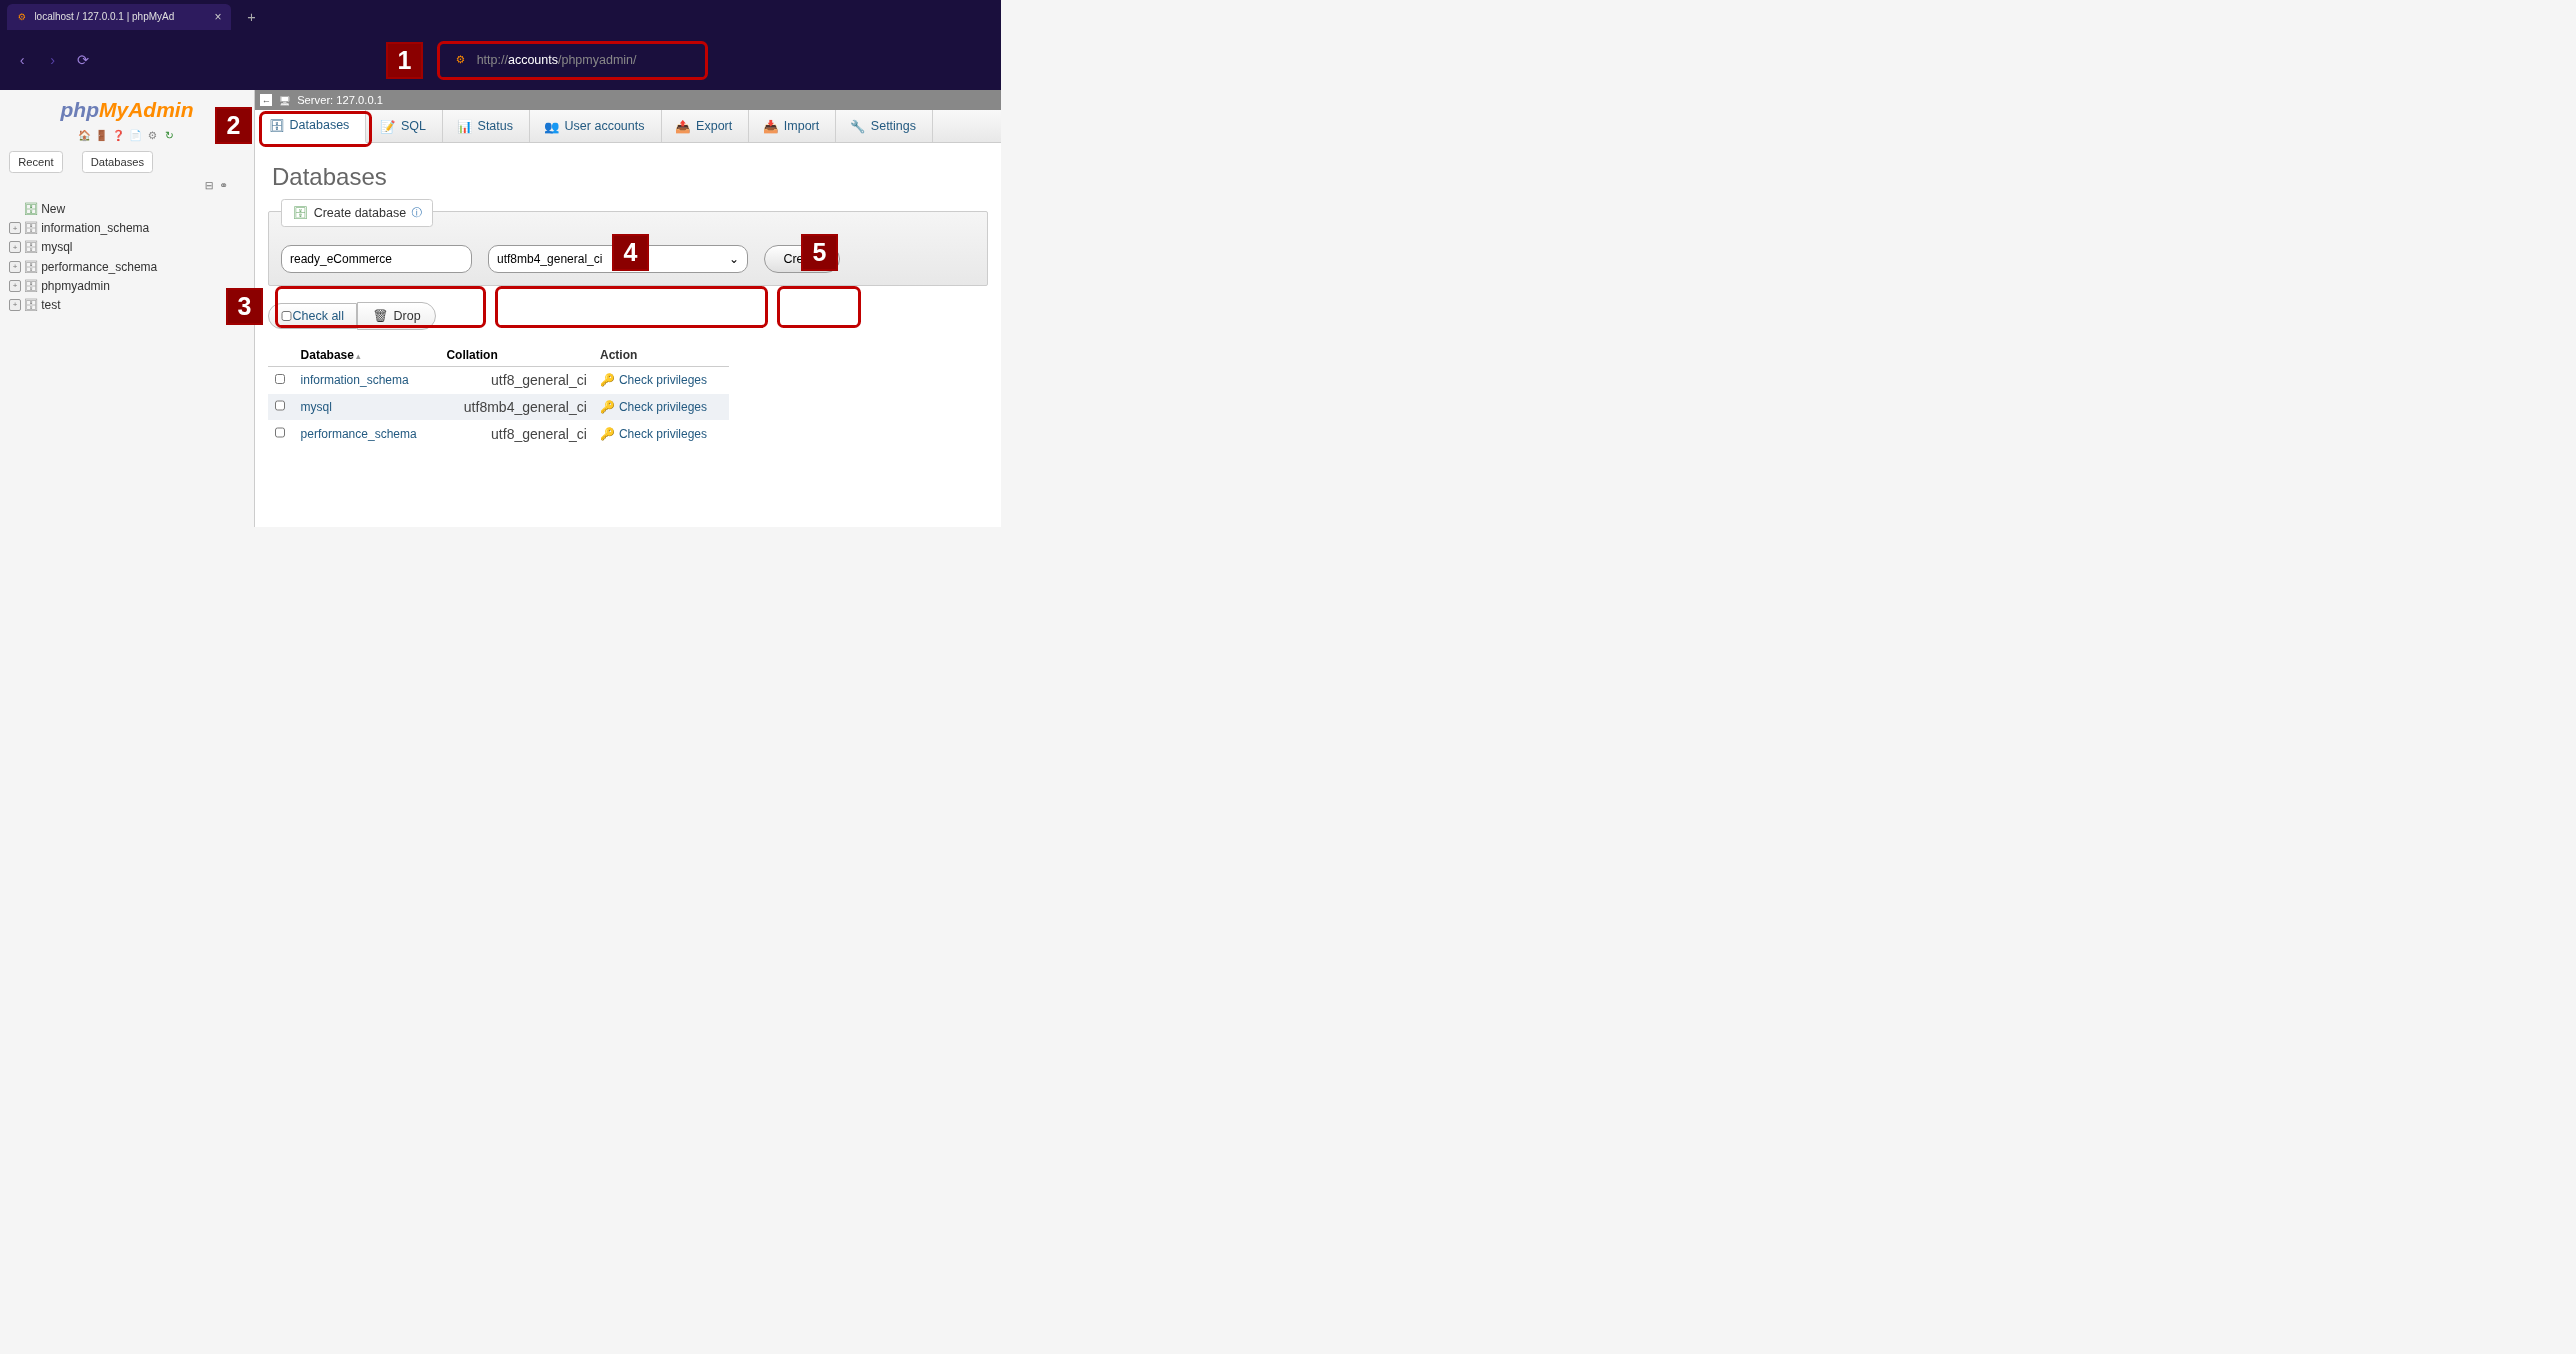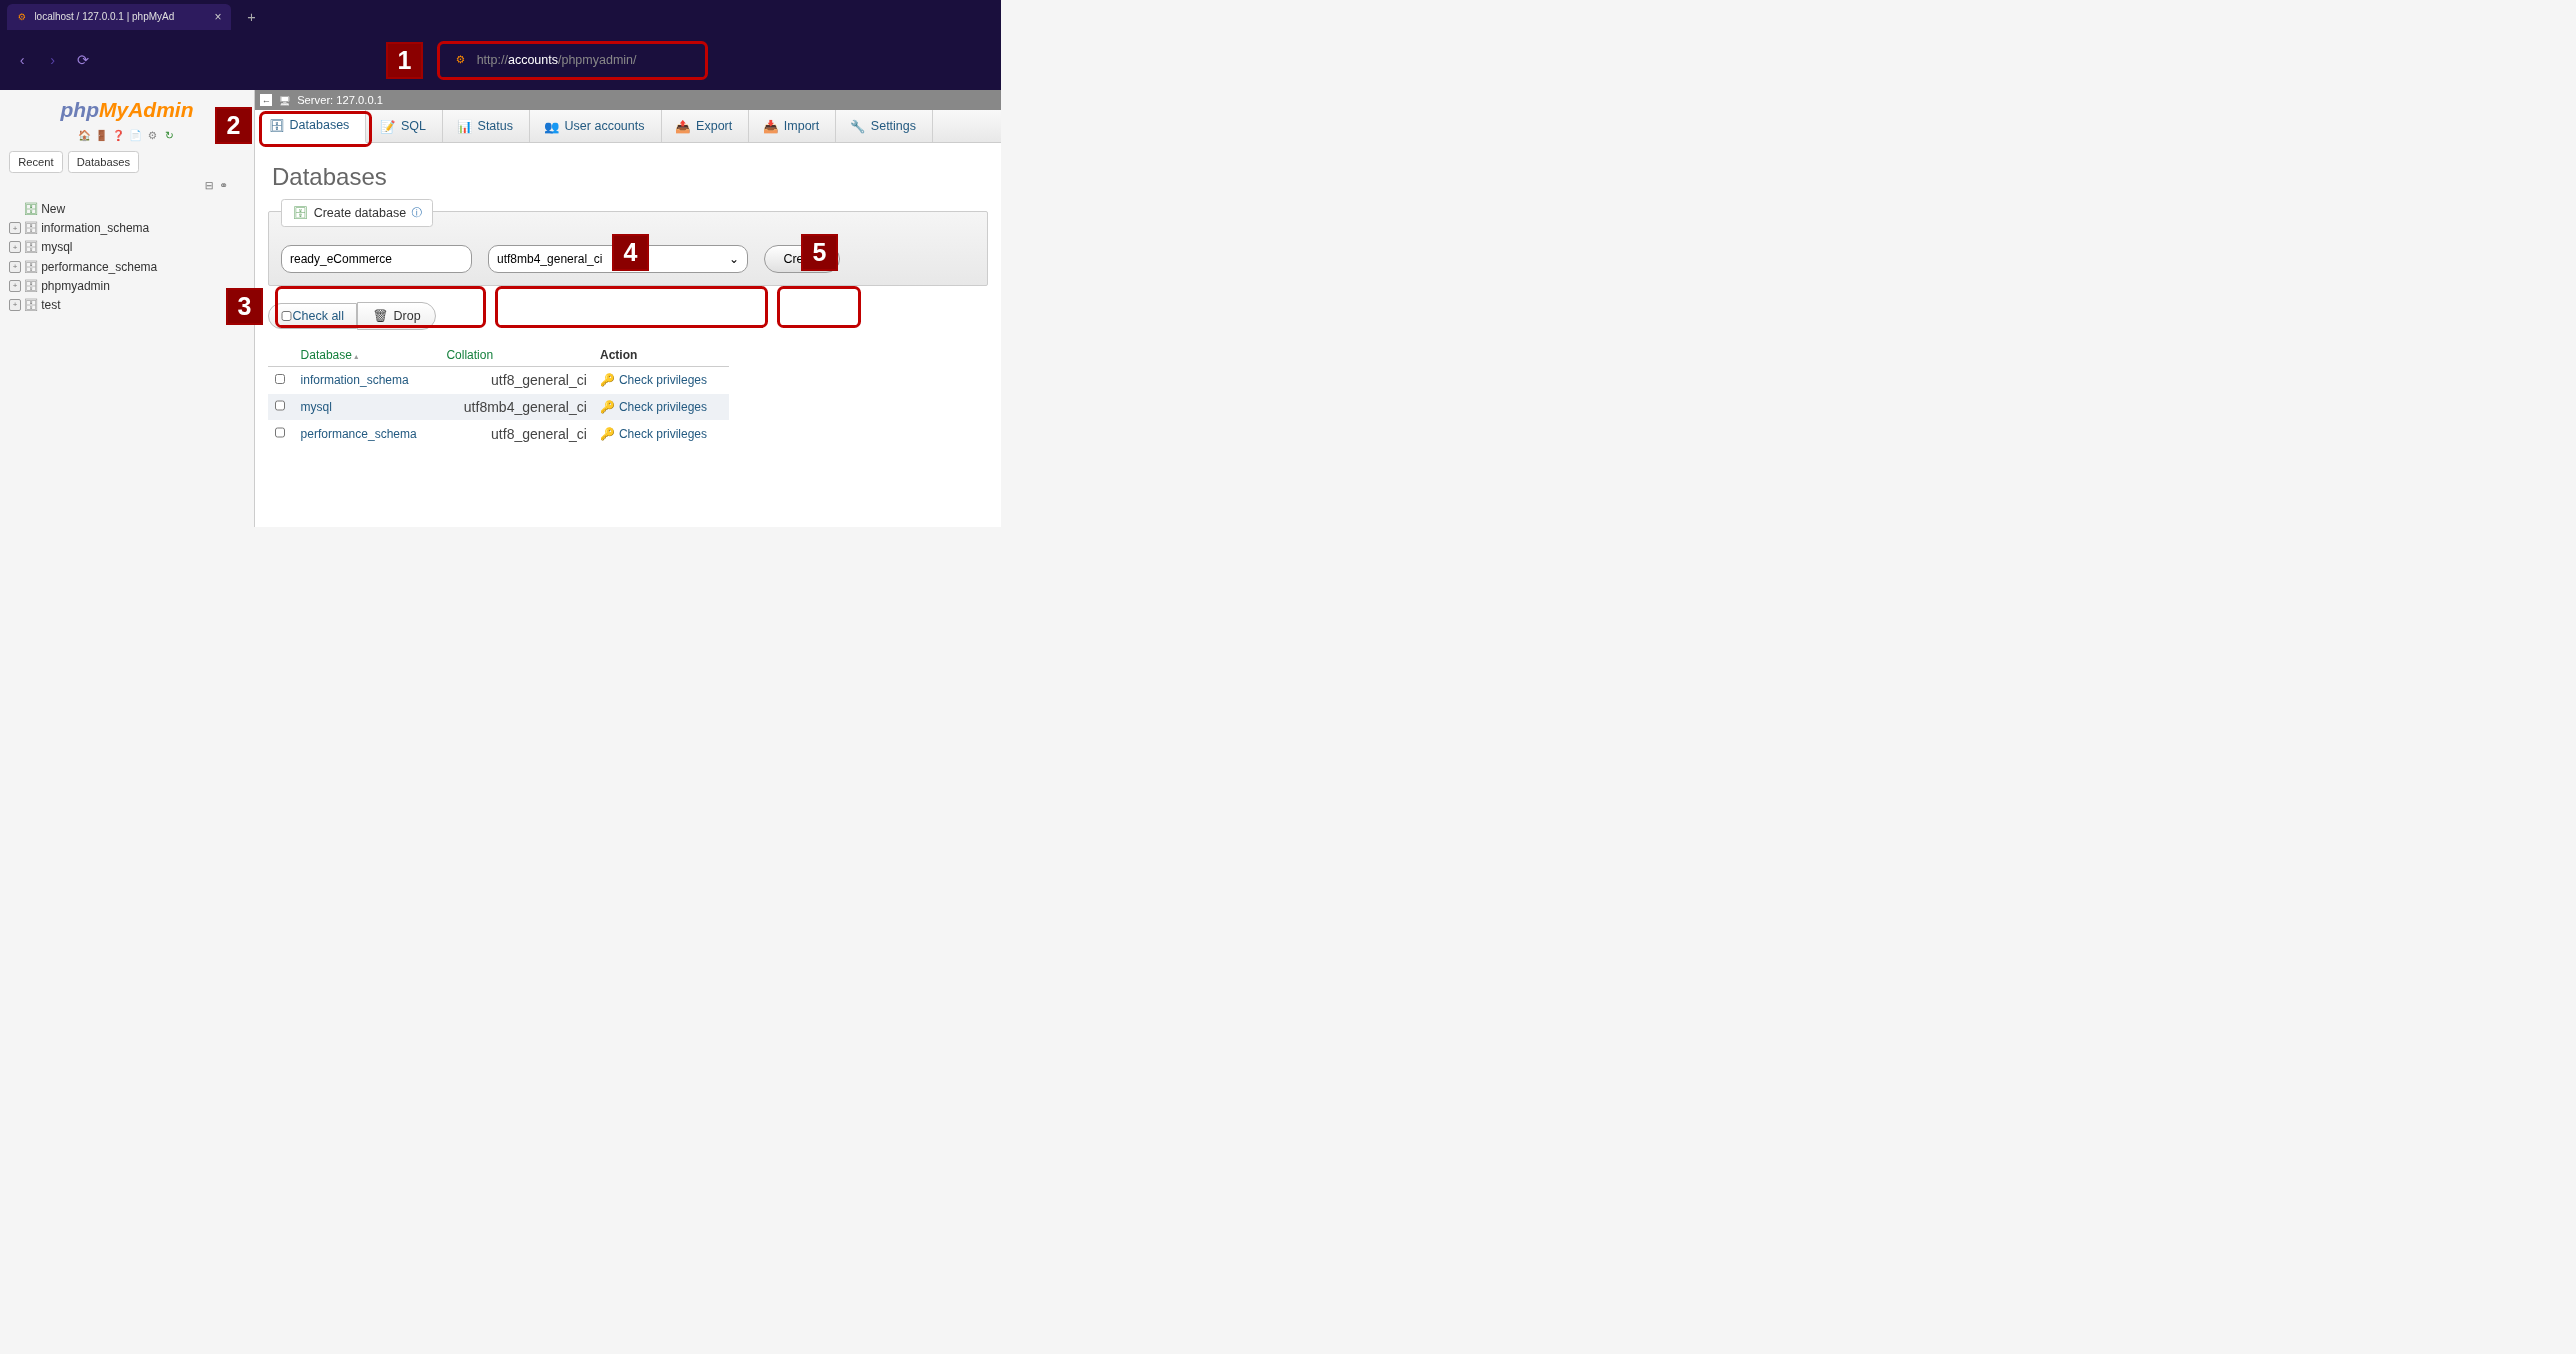--- a/index.html
+++ b/index.html
@@ -22,21 +22,21 @@
 .callout{position:absolute;background:#8b0000;color:#fff;font-size:25px;font-weight:bold;width:37px;height:37px;display:flex;align-items:center;justify-content:center;border:2px solid #a00000;z-index:100}
 .callout-border{position:absolute;border:3.3px solid #c00000;border-radius:6.6px;z-index:99;pointer-events:none}
 .main-area{display:flex;height:437px}
 .sidebar{width:255px;background:#f5f5f5;border-right:0.7px solid #ccc;position:relative}
 .pma-logo{text-align:center;padding:8px 0 4px}
 .pma-logo-text{font-size:21px;font-weight:bold}
 .pma-logo-text .php{color:#6c7eb7;font-style:italic}
 .pma-logo-text .my{color:#ff8c00;font-style:italic}
 .toolbar-icons{text-align:center;padding:2.6px 0 6.6px;display:flex;justify-content:center;gap:4px}
 .toolbar-icons span{width:13px;height:13px;display:inline-flex;align-items:center;justify-content:center;font-size:10.5px;cursor:pointer}
-.side-tabs{display:flex;padding:2.6px 9.2px;gap:5px}
+.side-tabs{display:flex;padding:2.6px 9.2px;gap:19px}
 .side-tab{padding:4px 8px;background:#fff;border:0.7px solid #ccc;border-radius:3.3px;cursor:pointer;font-size:11.2px;color:#333}
 .collapse-ctrl{text-align:right;padding:4px 26px;color:#777;font-size:10.5px}
 .collapse-ctrl span{cursor:pointer;margin-left:2.6px}
 .tree{padding:4px 9.2px}
 .tree-item{display:flex;align-items:center;padding:2.6px 0;gap:4px;font-size:12px;color:#333}
 .tree-expand{width:12px;height:12px;border:0.7px solid #999;border-radius:2px;display:flex;align-items:center;justify-content:center;font-size:8px;color:#777;background:#eee;cursor:pointer}
 .tree-dbicon{width:12px;height:12px;display:inline-flex;align-items:center;justify-content:center;color:#888}
 .tree-new{margin-left:16px}
 .tree-new .tree-dbicon{color:#5a9e5a}
 .content{flex:1;background:#fff;position:relative}
@@ -55,21 +55,21 @@
 .create-legend .help-icon{color:#3b7ab5;font-size:10.5px}
 .create-row{display:flex;gap:16px;align-items:center}
 .create-input{height:28px;border:0.7px solid #999;border-radius:10px;padding:0 8px;font-size:12px;background:#fff}
 .create-input.name{width:191px}
 .create-input.coll{width:260px;display:flex;align-items:center;justify-content:space-between;cursor:pointer}
 .create-btn{height:28px;padding:0 18.4px;border:0.7px solid #999;border-radius:14.5px;background:linear-gradient(#fff,#e0e0e0);font-size:12.5px;cursor:pointer}
 .list-actions{display:flex;gap:9.2px;align-items:center;margin-bottom:14.5px}
 .check-all{display:flex;align-items:center;gap:1px;padding:5.3px 12px;border:0.7px solid #bbb;border-radius:14.5px 0 0 14.5px;background:linear-gradient(#fff,#eee);font-size:12.5px;color:#235a81;cursor:pointer}
 .drop-btn{display:flex;align-items:center;gap:5.3px;padding:5.3px 14.5px;border:0.7px solid #bbb;border-radius:0 14.5px 14.5px 0;background:linear-gradient(#fff,#eee);font-size:12.5px;color:#333;cursor:pointer;margin-left:-9.2px}
 .db-table{width:461px;border-collapse:collapse}
-.db-table th{text-align:left;padding:4px 6.6px;font-size:12px;color:#15803d;font-weight:normal;border-bottom:0.7px solid #ccc}
+.db-table th{text-align:left;padding:4px 6.6px;font-size:12px;color:#000000;font-weight:bold;border-bottom:0.7px solid #ccc}
 .db-table th.sorted::after{content:" ▴";color:#999;font-size:8px}
 .db-table td{padding:5.3px 6.6px;font-size:12px}
 .db-table td.dbname{color:#235a81;cursor:pointer}
 .db-table td.coll{text-align:right;color:#444;font-family:Liberation Sans, sans-serif;font-size:14px}
 .db-table td.action{color:#235a81;cursor:pointer}
 .db-table td.action .priv-icon{color:#888;margin-right:4px}
 .db-table tr.alt{background:#eef1f5}
 .cb{width:10.5px;height:10.5px}
 </style>
 </head>

